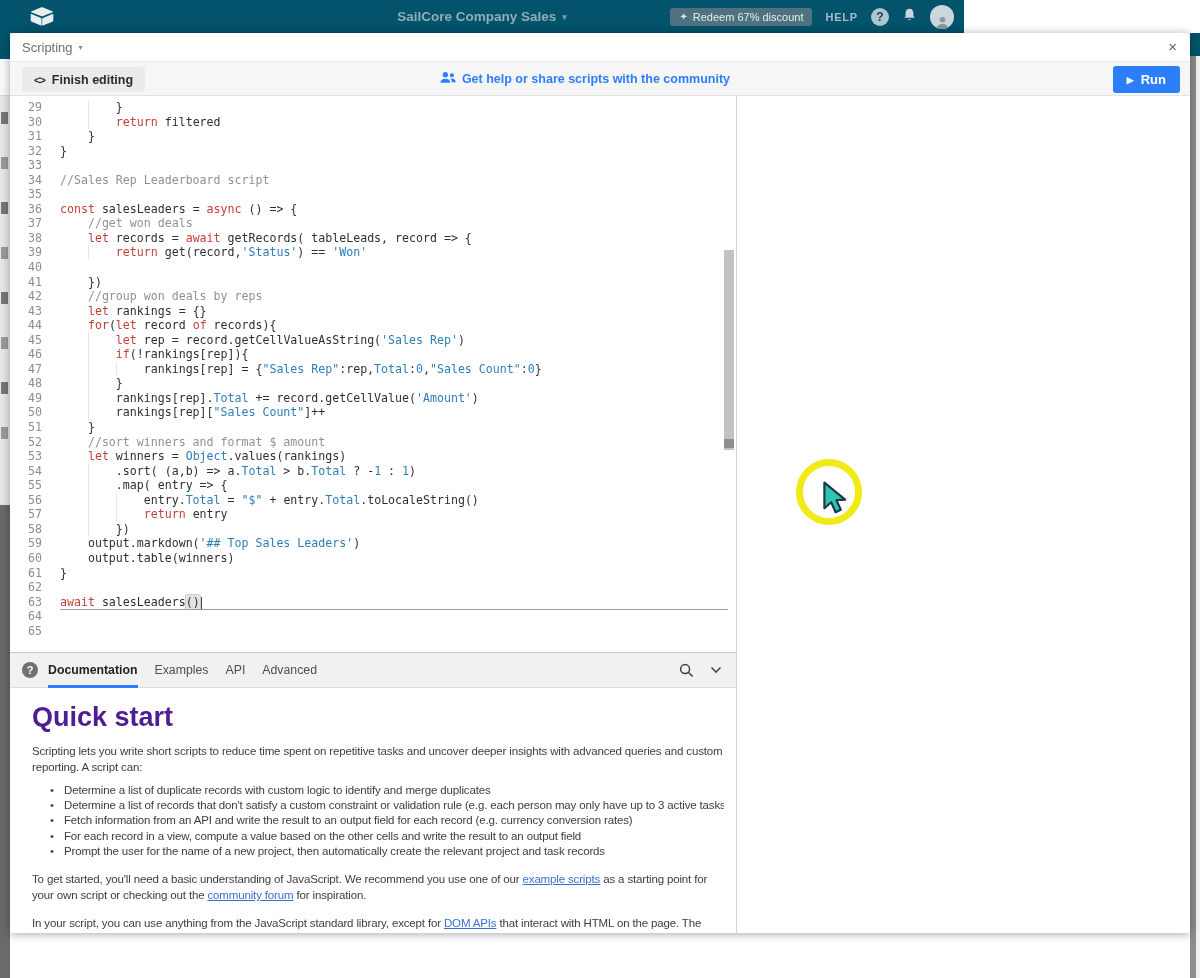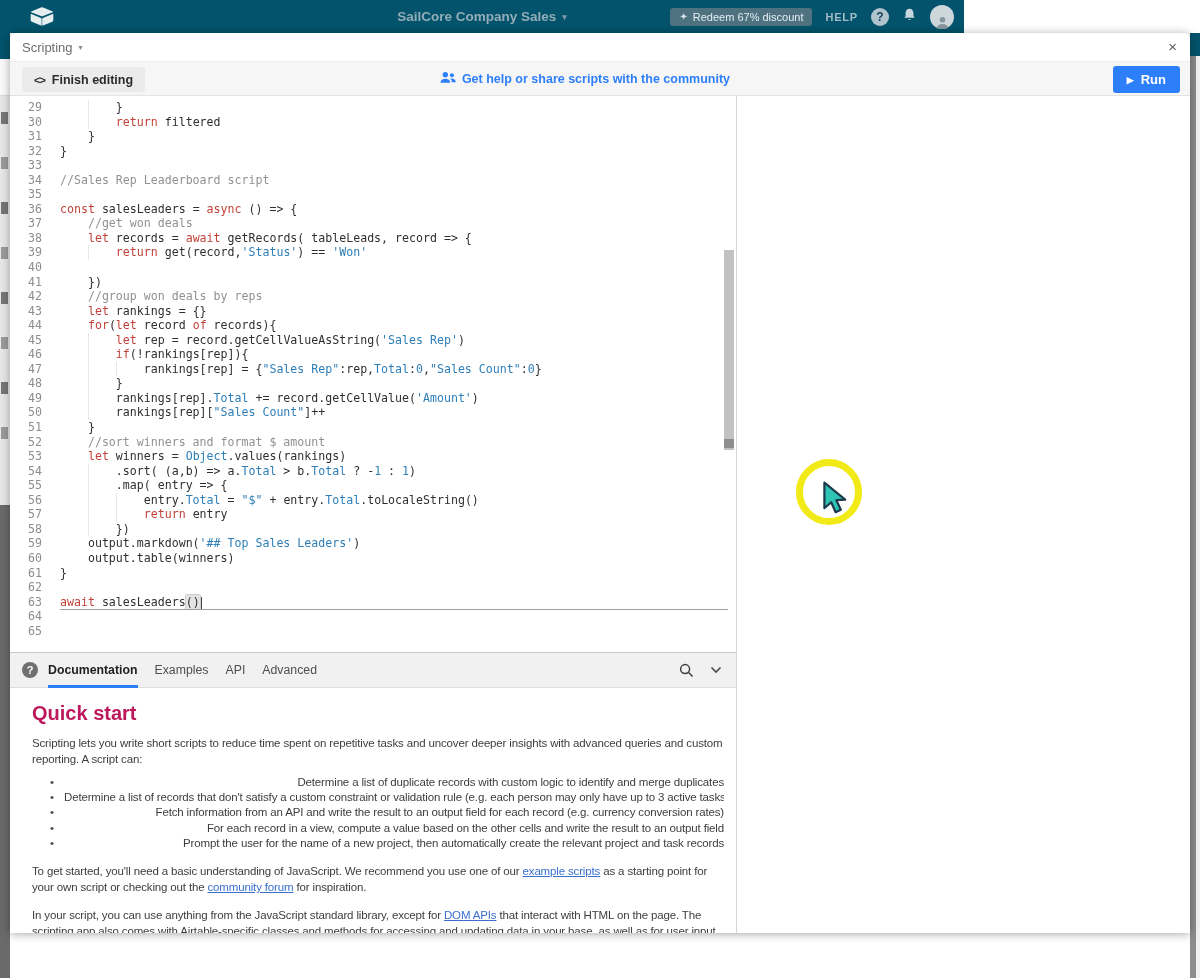--- a/index.html
+++ b/index.html
@@ -87,23 +87,23 @@
     padding:0 14px 0 12px; }
   .docs-q { width:16px; height:16px; border-radius:50%; background:#707070; color:#fff;
     font-size:11px; font-weight:700; text-align:center; line-height:16px; margin-right:10px; flex:0 0 auto; }
   .tab { font-size:12.3px; color:#4f4f4f; margin-right:17px; height:35px; line-height:35px; cursor:pointer; }
   .tab.active { color:#1f1f1f; font-weight:700; border-bottom:3px solid #2d7ff9; }
   #tab-spacer { flex:1; }
   .bar-icon { margin-left:16px; cursor:pointer; display:flex; align-items:center; }
 
   #docs-content { position:absolute; left:0; top:592px; right:0; bottom:0; overflow:hidden;
     padding:8px 12px 0 22px; background:#fff; }
-  #docs-content h1 { font-size:20px; font-weight:700; color:#be185d; margin:6px 0 10px 0; }
+  #docs-content h1 { font-size:27px; font-weight:700; color:#4c1d95; margin:6px 0 10px 0; }
   #docs-content p { font-size:11.5px; letter-spacing:-0.15px; line-height:16px; color:#3d3d3d; margin:0 0 8px 0; }
-  #docs-content ul { list-style:none; margin:6px 0 12px 0;text-align:right; }
+  #docs-content ul { list-style:none; margin:6px 0 12px 0; }
   #docs-content li { position:relative; font-size:11.5px; letter-spacing:-0.15px; line-height:15.2px;
     color:#3d3d3d; padding-left:22px; margin-left:10px; white-space:nowrap; overflow:hidden; }
   #docs-content li::before { content:"\2022"; position:absolute; left:8px; color:#4a4a4a; }
   #docs-content .p2 { margin-bottom:12px; }
   #docs-content .p3 { margin-bottom:12px; }
   .doclink { color:#3b6fce; text-decoration:underline; cursor:pointer; }
   #other-res { font-size:17px; font-weight:700; color:#2a2a2a; margin-top:4px; }
 
   
   #cursor-ring { position:absolute; left:796px; top:459px; width:66px; height:66px;

